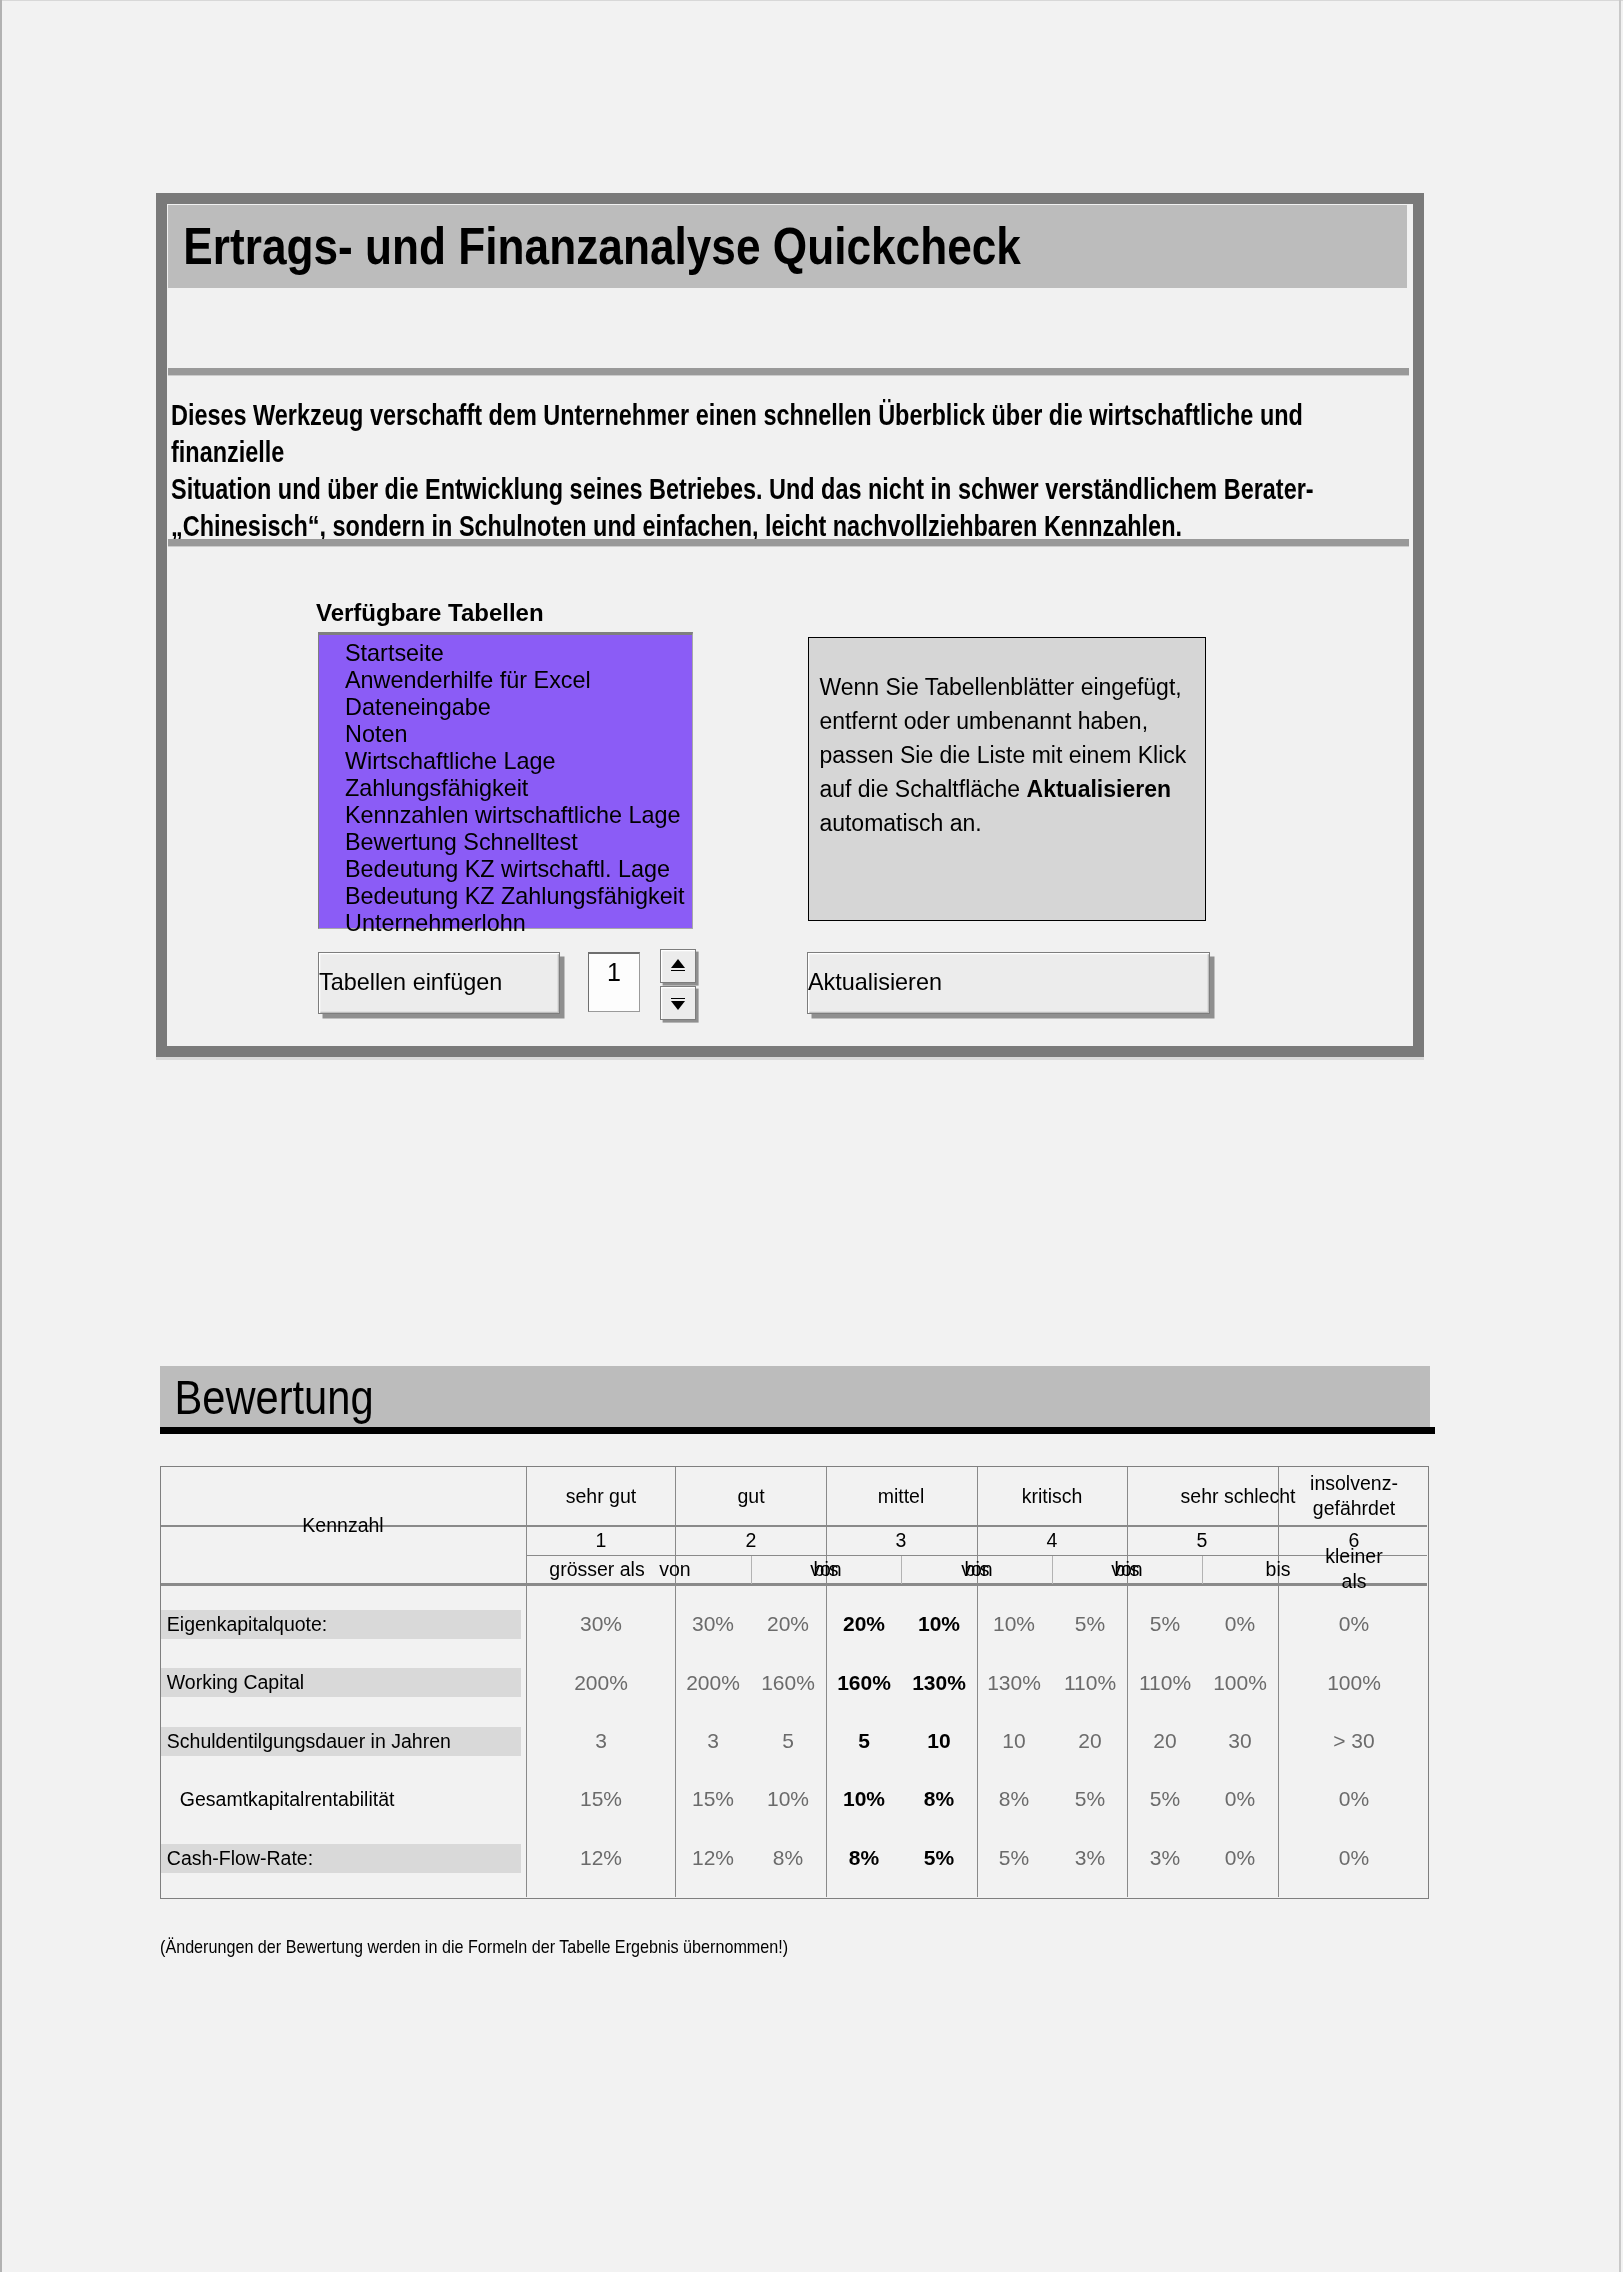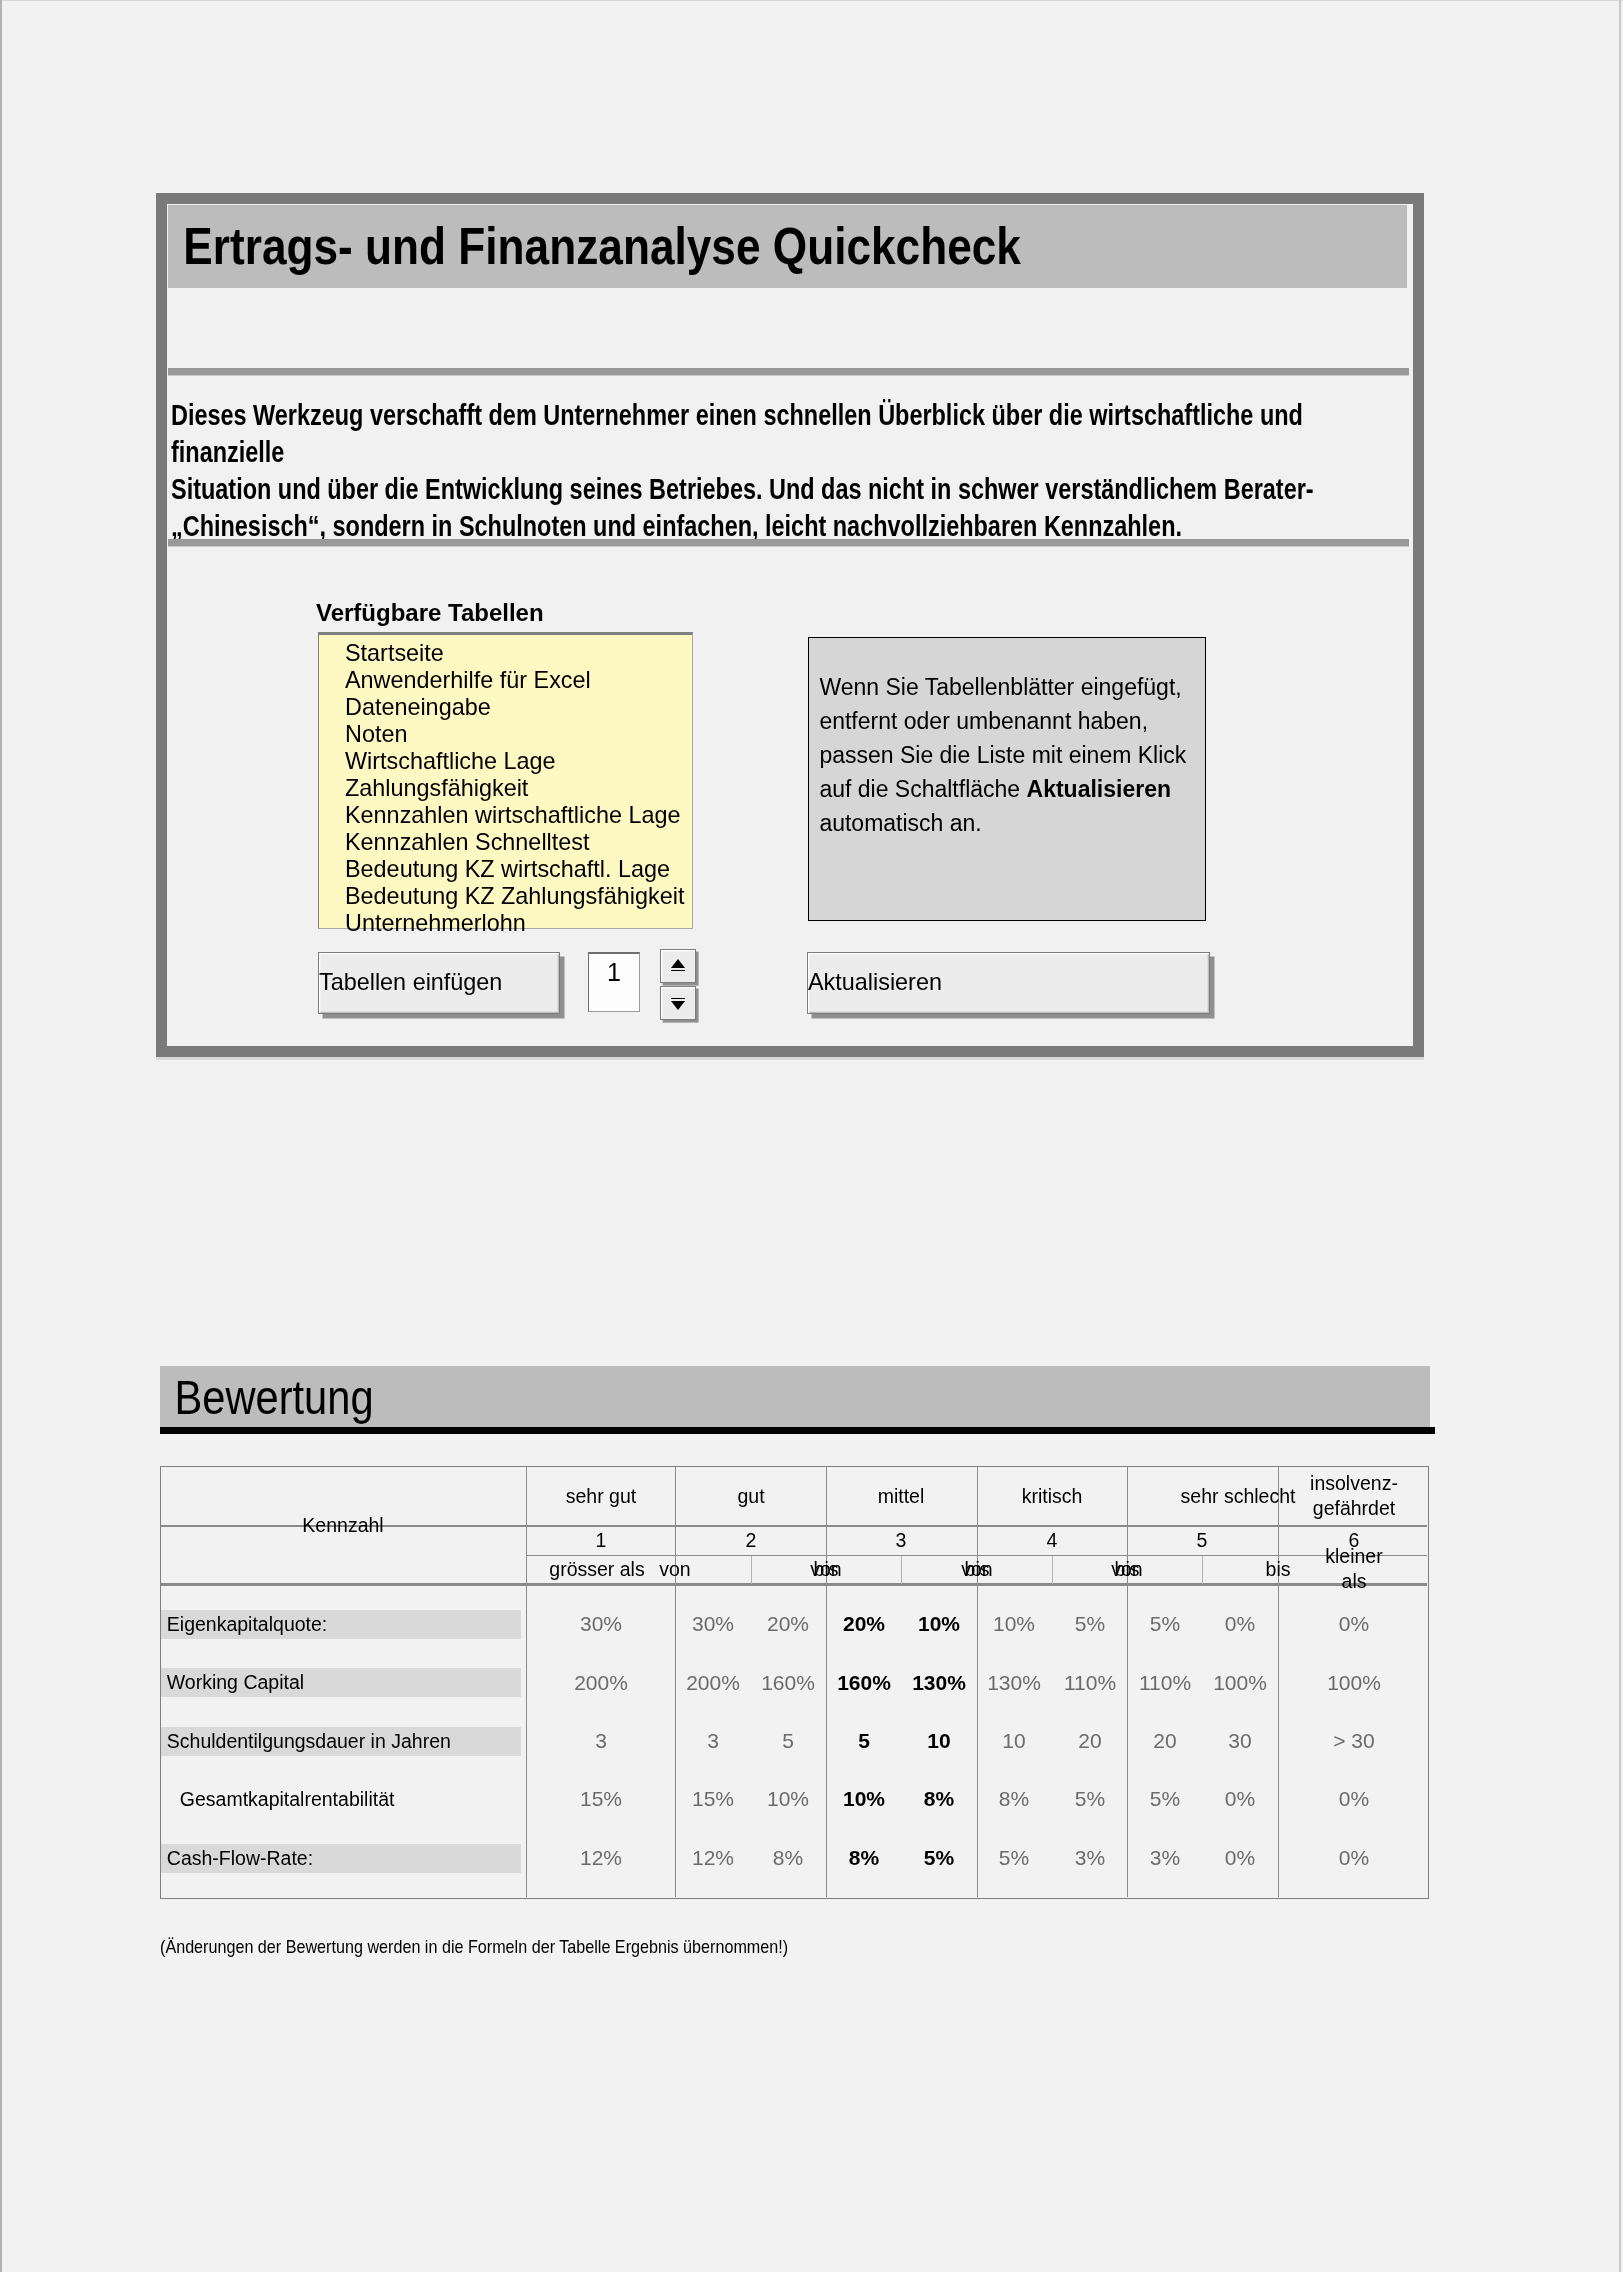--- a/index.html
+++ b/index.html
@@ -38,21 +38,21 @@
   .intro-text{
     left:171px;top:397px;width:1487px;
     font-size:28.6px;font-weight:700;line-height:37px;white-space:pre-line;
     transform:scaleX(0.82);transform-origin:0 0;
   }
   .list-label{
     left:316px;top:599px;font-size:24px;font-weight:700;
   }
   .listbox{
     left:318px;top:632px;width:375px;height:297px;box-sizing:border-box;
-    background:#fef9c3;
+    background:#8b5cf6;
     border:1.9px solid;border-color:#7f7f7f #a8a8a8 #a8a8a8 #7f7f7f;
     border-top-width:3.2px;
     padding:5.2px 0 0 26px;
   }
   .listbox .item{
     font-size:23.4px;line-height:27px;white-space:nowrap;cursor:default;
   }
   .infobox{
     left:808px;top:637px;width:398px;height:284px;box-sizing:border-box;
     background:#d6d6d6;border:1.9px solid #000;
@@ -140,21 +140,21 @@
 <div class="abs list-label">Verfügbare Tabellen</div>
 
 <div class="abs listbox" id="listbox">
     <div class="item">Startseite</div>
     <div class="item">Anwenderhilfe für Excel</div>
     <div class="item">Dateneingabe</div>
     <div class="item">Noten</div>
     <div class="item">Wirtschaftliche Lage</div>
     <div class="item">Zahlungsfähigkeit</div>
     <div class="item">Kennzahlen wirtschaftliche Lage</div>
-    <div class="item">Kennzahlen Schnelltest</div>
+    <div class="item">Bewertung Schnelltest</div>
     <div class="item">Bedeutung KZ wirtschaftl. Lage</div>
     <div class="item">Bedeutung KZ Zahlungsfähigkeit</div>
     <div class="item">Unternehmerlohn</div>
   </div>
 
 <div class="abs infobox" id="infobox">
     <p><span>Wenn Sie Tabellenblätter eingefügt, entfernt oder umbenannt haben, passen Sie die Liste mit einem Klick auf die Schaltfläche </span><span style="font-weight: 700;">Aktualisieren</span><span> automatisch an.</span></p>
   </div>
 
 <div class="abs btn btn-insert">Tabellen einfügen</div>

